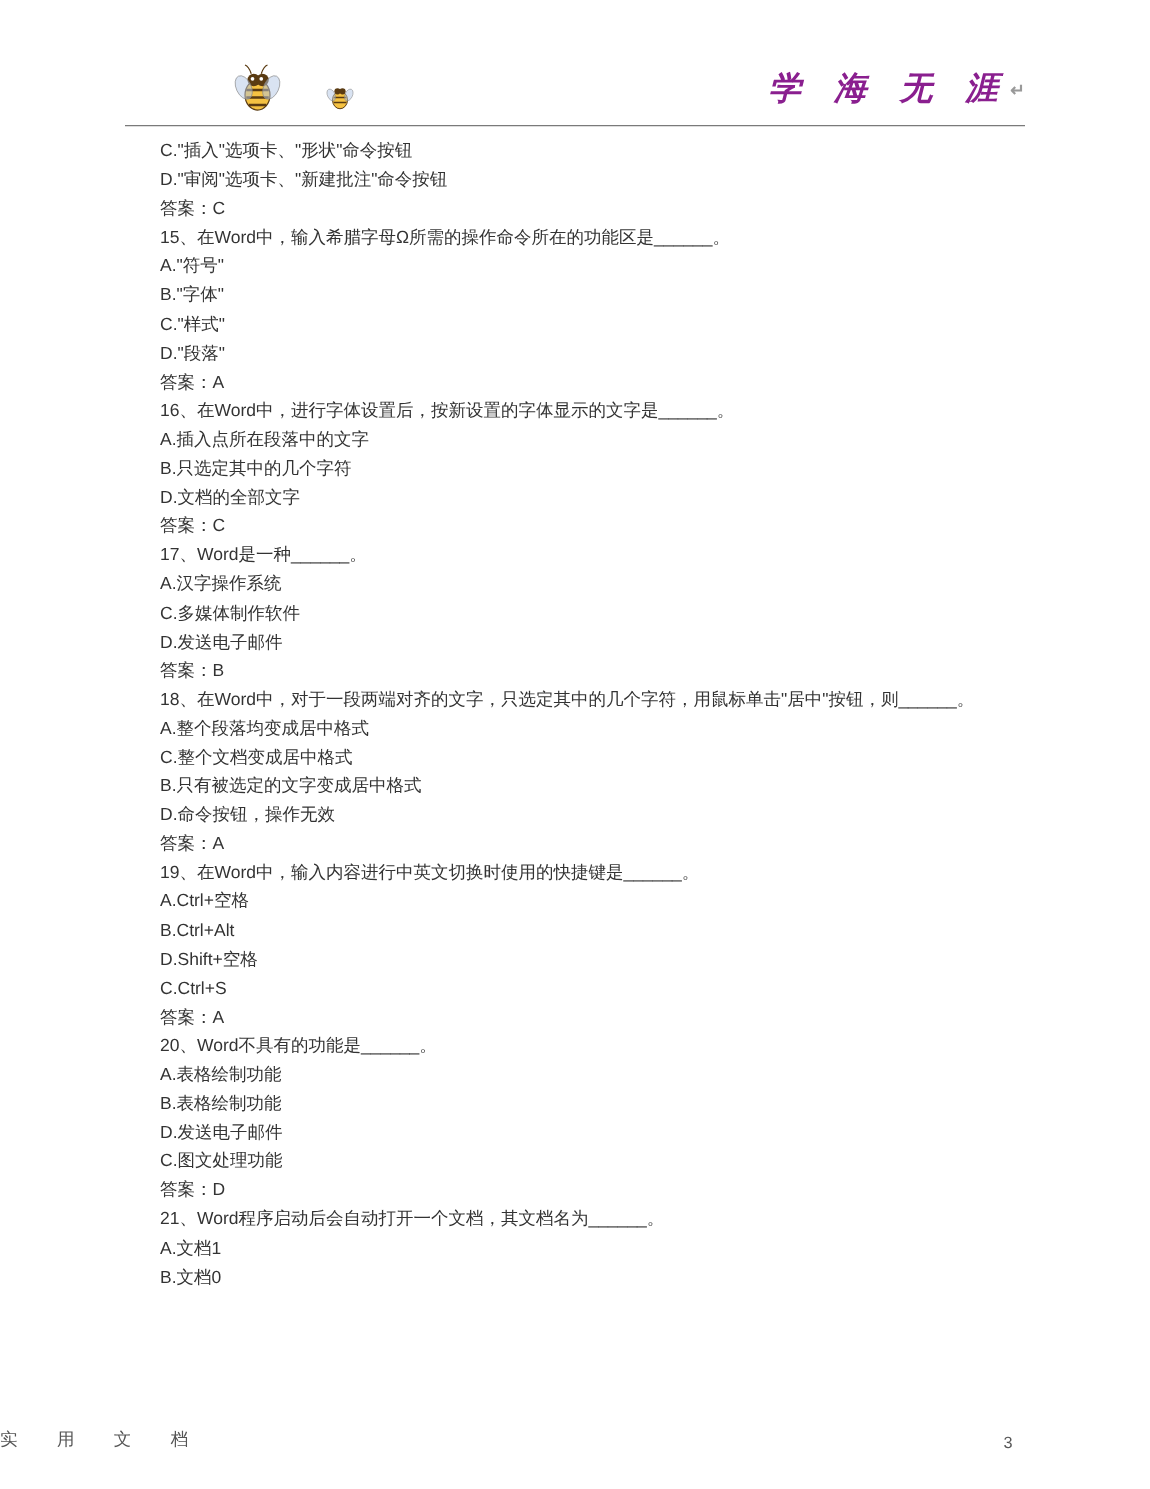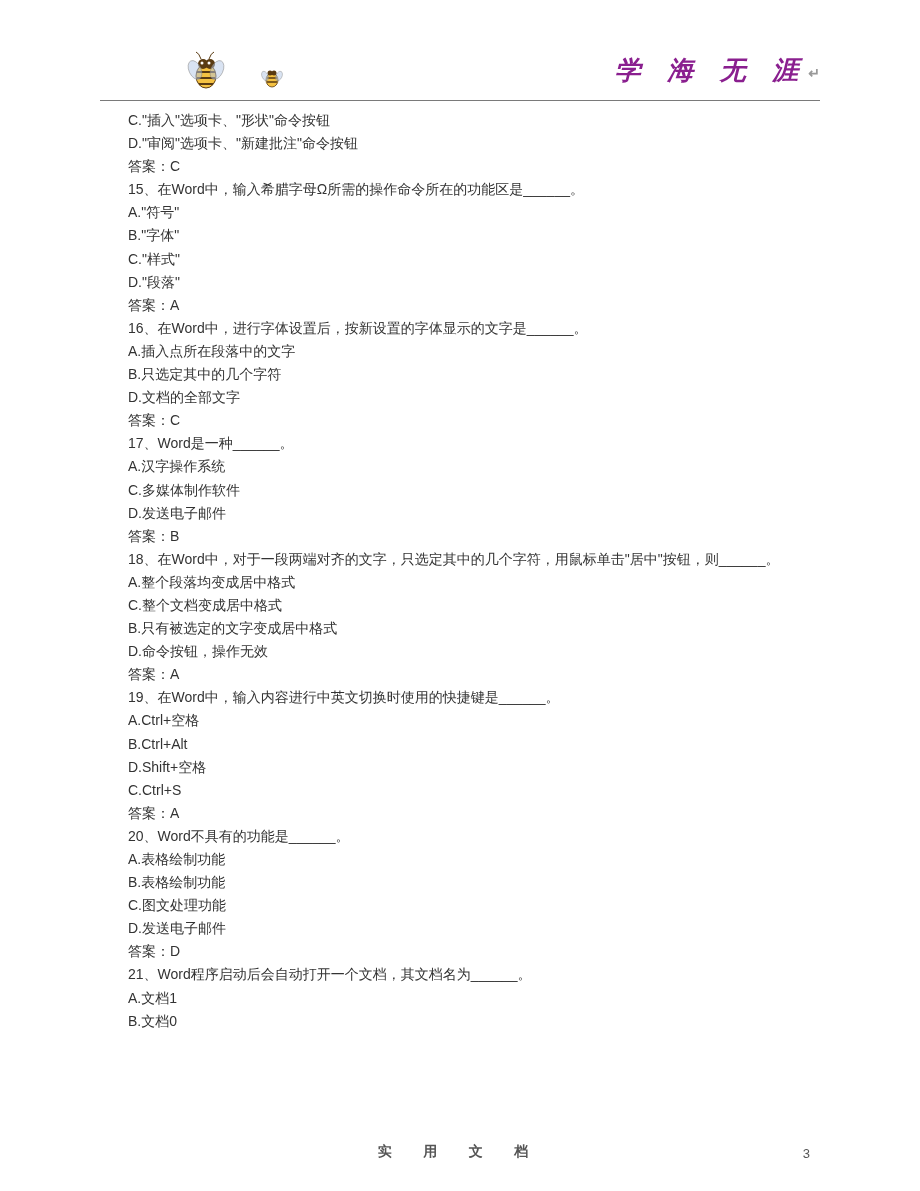--- a/index.html
+++ b/index.html
@@ -57,26 +57,25 @@
     line-height: 1.65;
     font-size: 14px;
   }
   .line {
     white-space: pre-wrap;
   }
   .footer {
     position: absolute;
     bottom: 30px;
     width: 100%;
-    text-align: center;
+    text-align: left;
     font-family: "SimSun", serif;
     font-size: 14px;
     letter-spacing: 14px;
     color: #555;
-    font-weight: bold;
   }
   .page-num {
     position: absolute;
     bottom: 30px;
     right: 110px;
     font-size: 13px;
     color: #555;
     letter-spacing: 0;
   }
 </style>
@@ -142,22 +141,22 @@
     <div class="line">答案：A</div>
     <div class="line">19、在Word中，输入内容进行中英文切换时使用的快捷键是______。</div>
     <div class="line">A.Ctrl+空格</div>
     <div class="line">B.Ctrl+Alt</div>
     <div class="line">D.Shift+空格</div>
     <div class="line">C.Ctrl+S</div>
     <div class="line">答案：A</div>
     <div class="line">20、Word不具有的功能是______。</div>
     <div class="line">A.表格绘制功能</div>
     <div class="line">B.表格绘制功能</div>
+    <div class="line">D.发送电子邮件</div>
     <div class="line">C.图文处理功能</div>
-    <div class="line">D.发送电子邮件</div>
     <div class="line">答案：D</div>
     <div class="line">21、Word程序启动后会自动打开一个文档，其文档名为______。</div>
     <div class="line">A.文档1</div>
     <div class="line">B.文档0</div>
   </div>
 
   <div class="footer">实 用 文 档</div>
   <div class="page-num">3</div>
 </div>
 

